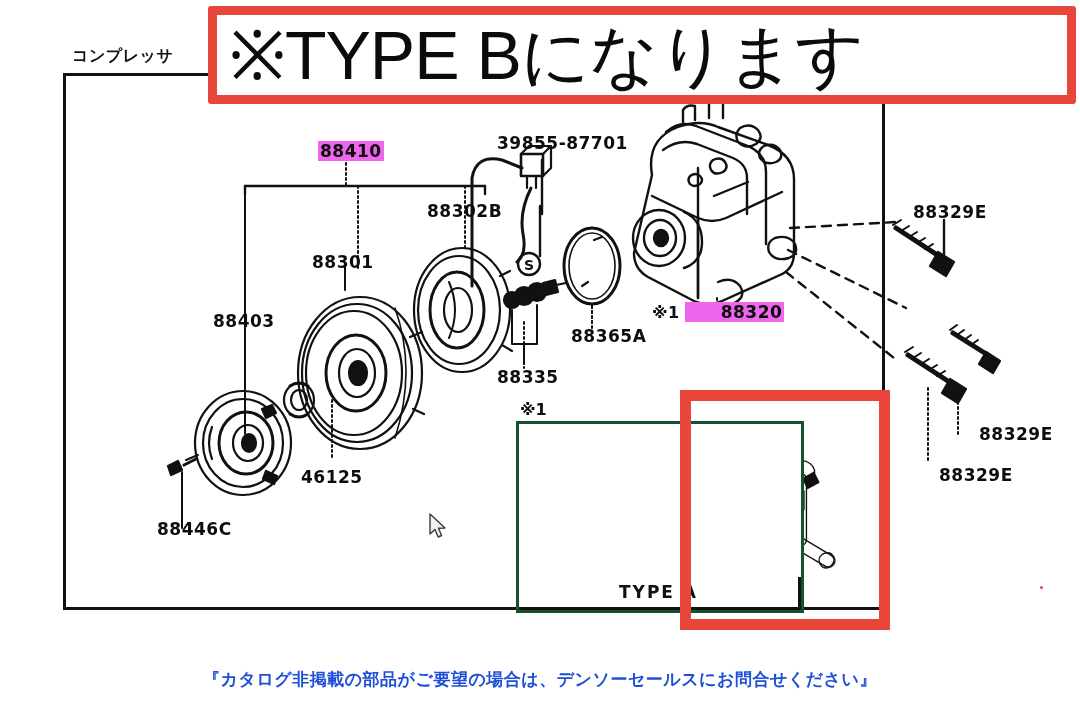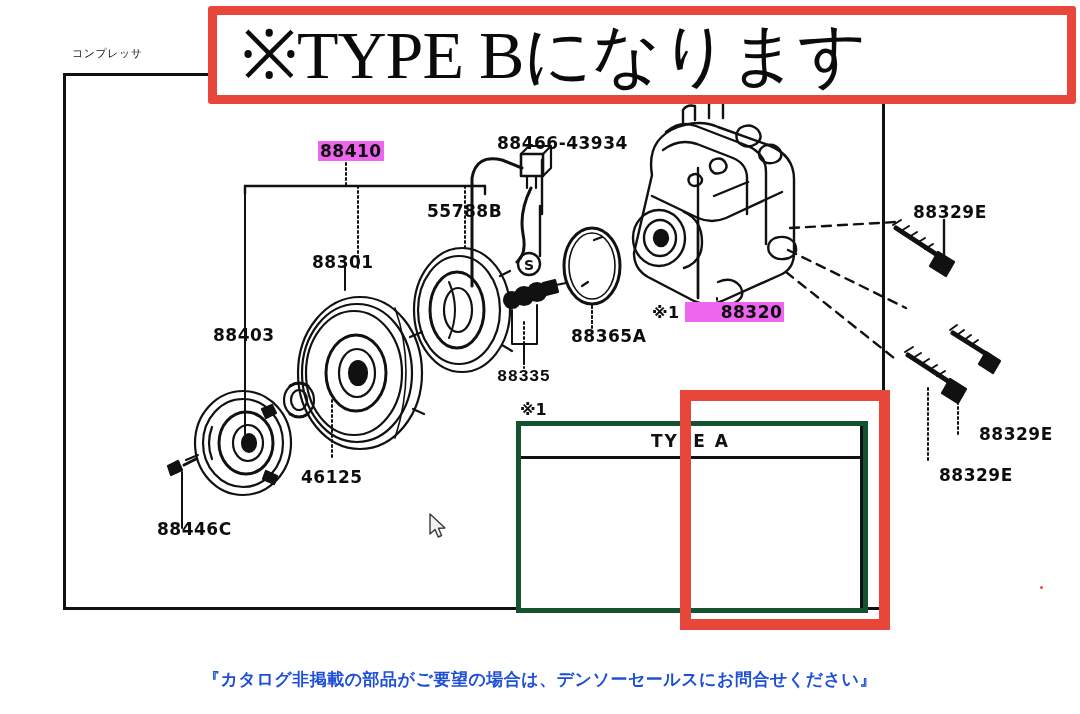--- a/index.html
+++ b/index.html
@@ -19,58 +19,59 @@
   }
   .frame-top{
     position:absolute;left:63px;top:73px;width:822px;height:3px;background:#111;
   }
   .frame-right{
     position:absolute;left:882px;top:73px;width:3px;height:540px;background:#111;
   }
 
   .group-title{
     position:absolute;left:72px;top:46px;
-    font-size:11px;font-weight:400;color:#111;letter-spacing:0.5px;
+    font-size:16px;font-weight:700;color:#111;letter-spacing:0.5px;
     font-family:"DejaVu Sans","Liberation Sans",sans-serif;
     white-space:nowrap;
   }
 
   
   .red-banner{
     position:absolute;left:208px;top:6px;width:868px;height:98px;
     border:9px solid #e8463a;background:#ffffff;box-sizing:border-box;
     border-radius:3px;
     display:flex;align-items:center;justify-content:flex-start;
   }
   .red-banner-text{
-    font-family:Liberation Serif, serif;
+    font-family:Liberation Sans, sans-serif;
     font-size:68px;line-height:1;font-weight:400;color:#0b0b0b;
-    white-space:nowrap;padding-left:24px;letter-spacing:-1px;
+    white-space:nowrap;padding-left:12px;letter-spacing:-1px;
   }
 
   
   .typeb-highlight{
     position:absolute;left:680px;top:390px;width:210px;height:240px;
     border:11px solid #e8463a;box-sizing:border-box;background:transparent;
   }
 
   
   .lbl{
     position:absolute;white-space:nowrap;color:#0d0d0d;
     font-family:"DejaVu Sans","Liberation Sans",sans-serif;
     font-size:17px;font-weight:700;letter-spacing:0.5px;
   }
   .lbl.hl{background:#ee66ee;padding:0 2px;}
   .ref-mark{font-size:16px;font-weight:700;}
 
   
   .inset{
-    position:absolute;left:516px;top:421px;width:352px;height:192px;
-    border:5px solid #14532d;box-sizing:border-box;background:#fff;
+    position:absolute;left:516px;top:421px;width:288px;height:192px;
+    border:3px solid #14532d;box-sizing:border-box;background:#fff;
     display:flex;
+    align-items:flex-end;
   }
   .inset-col{flex:1;display:flex;flex-direction:column;box-sizing:border-box;}
   .inset-col.first{border-right:3px solid #111;}
   .inset-head{
     height:30px;border-bottom:3px solid #111;
     display:flex;align-items:center;justify-content:center;
     font-family:"DejaVu Sans","Liberation Sans",sans-serif;
     font-size:17px;font-weight:700;color:#111;letter-spacing:2px;
   }
   .inset-body{flex:1;position:relative;overflow:hidden;}
@@ -277,33 +278,33 @@
   <div class="frame-top"></div>
   <div class="frame-right"></div>
   <div class="diagram-frame"></div>
 
   <div class="group-title">コンプレッサ</div>
 
   <div class="lbl hl" style="left:318px;top:141px;">88410</div>
 
   <div class="lbl" style="left:312px;top:252px;">88301</div>
 
-  <div class="lbl" style="left:427px;top:201px;">55788B</div>
-
-  <div class="lbl" style="left:213px;top:325px;">88403</div>
+  <div class="lbl" style="left:427px;top:201px;">88302B</div>
+
+  <div class="lbl" style="left:213px;top:311px;">88403</div>
 
   <div class="lbl" style="left:301px;top:467px;">46125</div>
 
   <div class="lbl" style="left:157px;top:519px;">88446C</div>
 
-  <div class="lbl" style="left:497px;top:367px;font-family:Liberation Mono, monospace;">88335</div>
+  <div class="lbl" style="left:497px;top:367px;">88335</div>
 
   <div class="lbl" style="left:563px;top:326px;margin-left:8px;">88365A</div>
 
-  <div class="lbl" style="left:497px;top:133px;">88466-43934</div>
+  <div class="lbl" style="left:497px;top:133px;">39855-87701</div>
 
   <div style="position:absolute;left:652px;top:302px;display:flex;align-items:center;gap:5px;">
     <span class="lbl ref-mark" style="position:static;">※1</span>
     <span class="lbl hl" style="position:static;padding-left:36px;">88320</span>
   </div>
 
   <div class="lbl" style="left:913px;top:202px;">88329E</div>
 
   <div class="lbl" style="left:979px;top:424px;">88329E</div>
 

